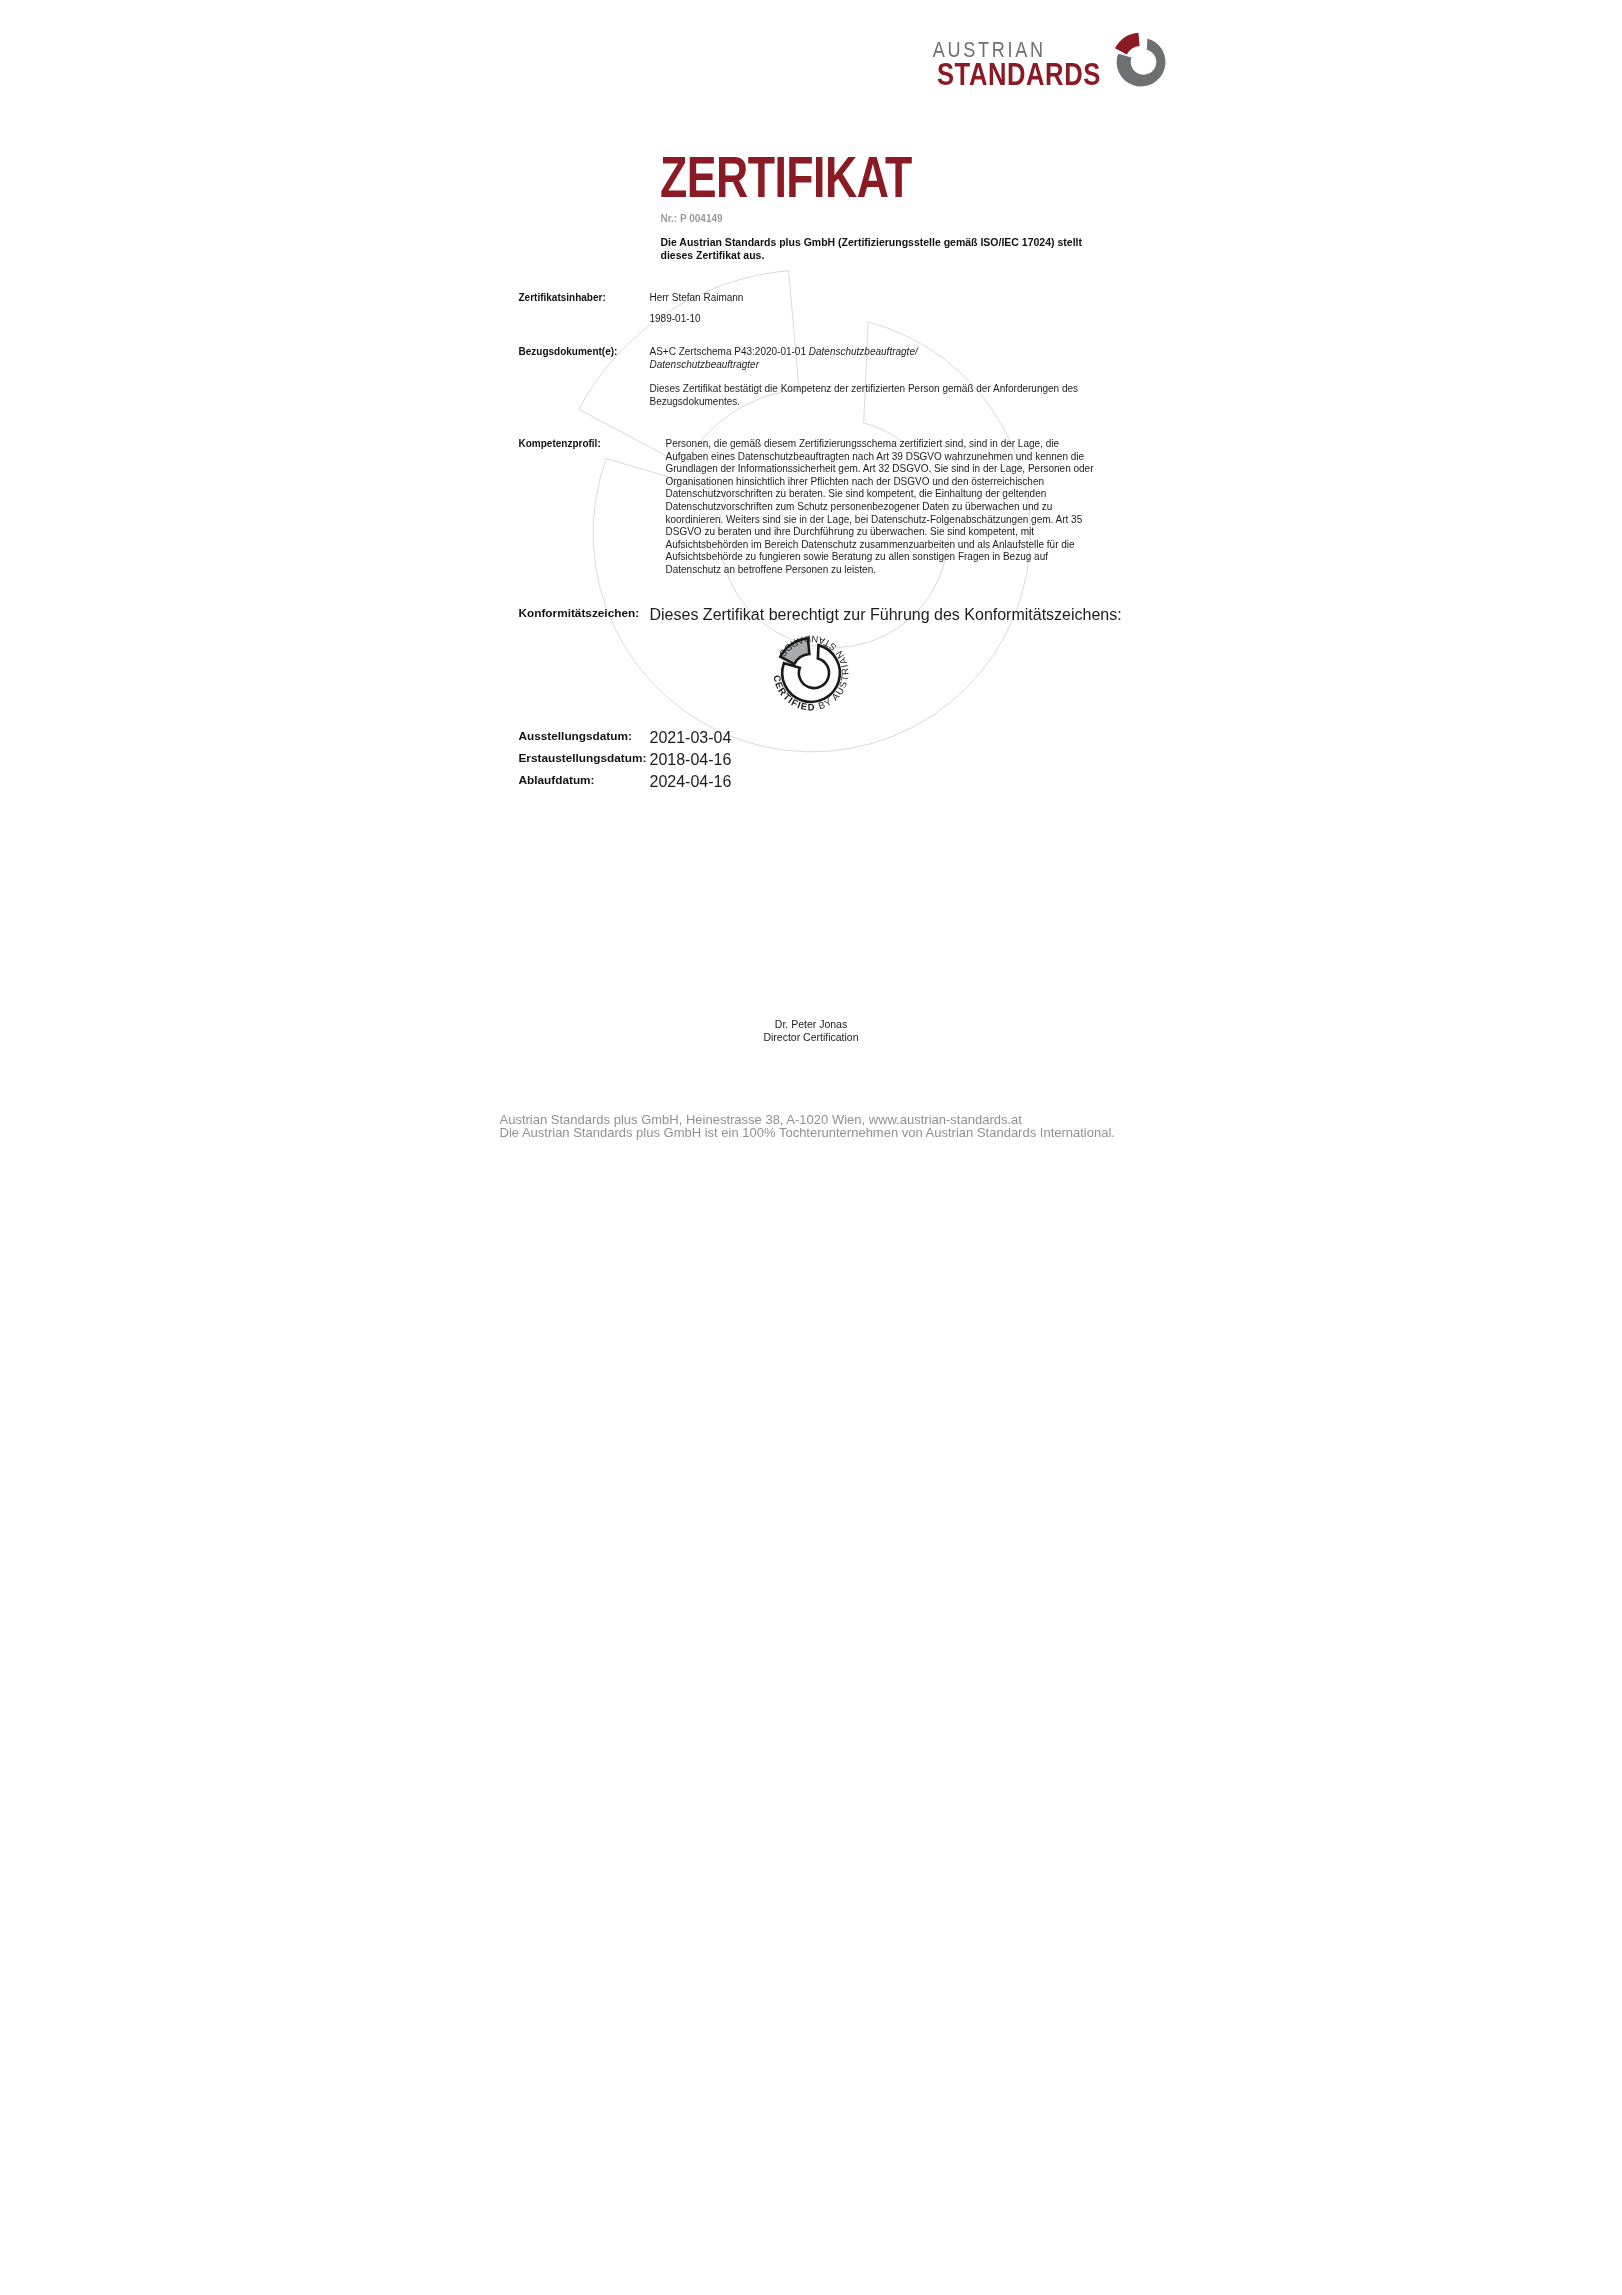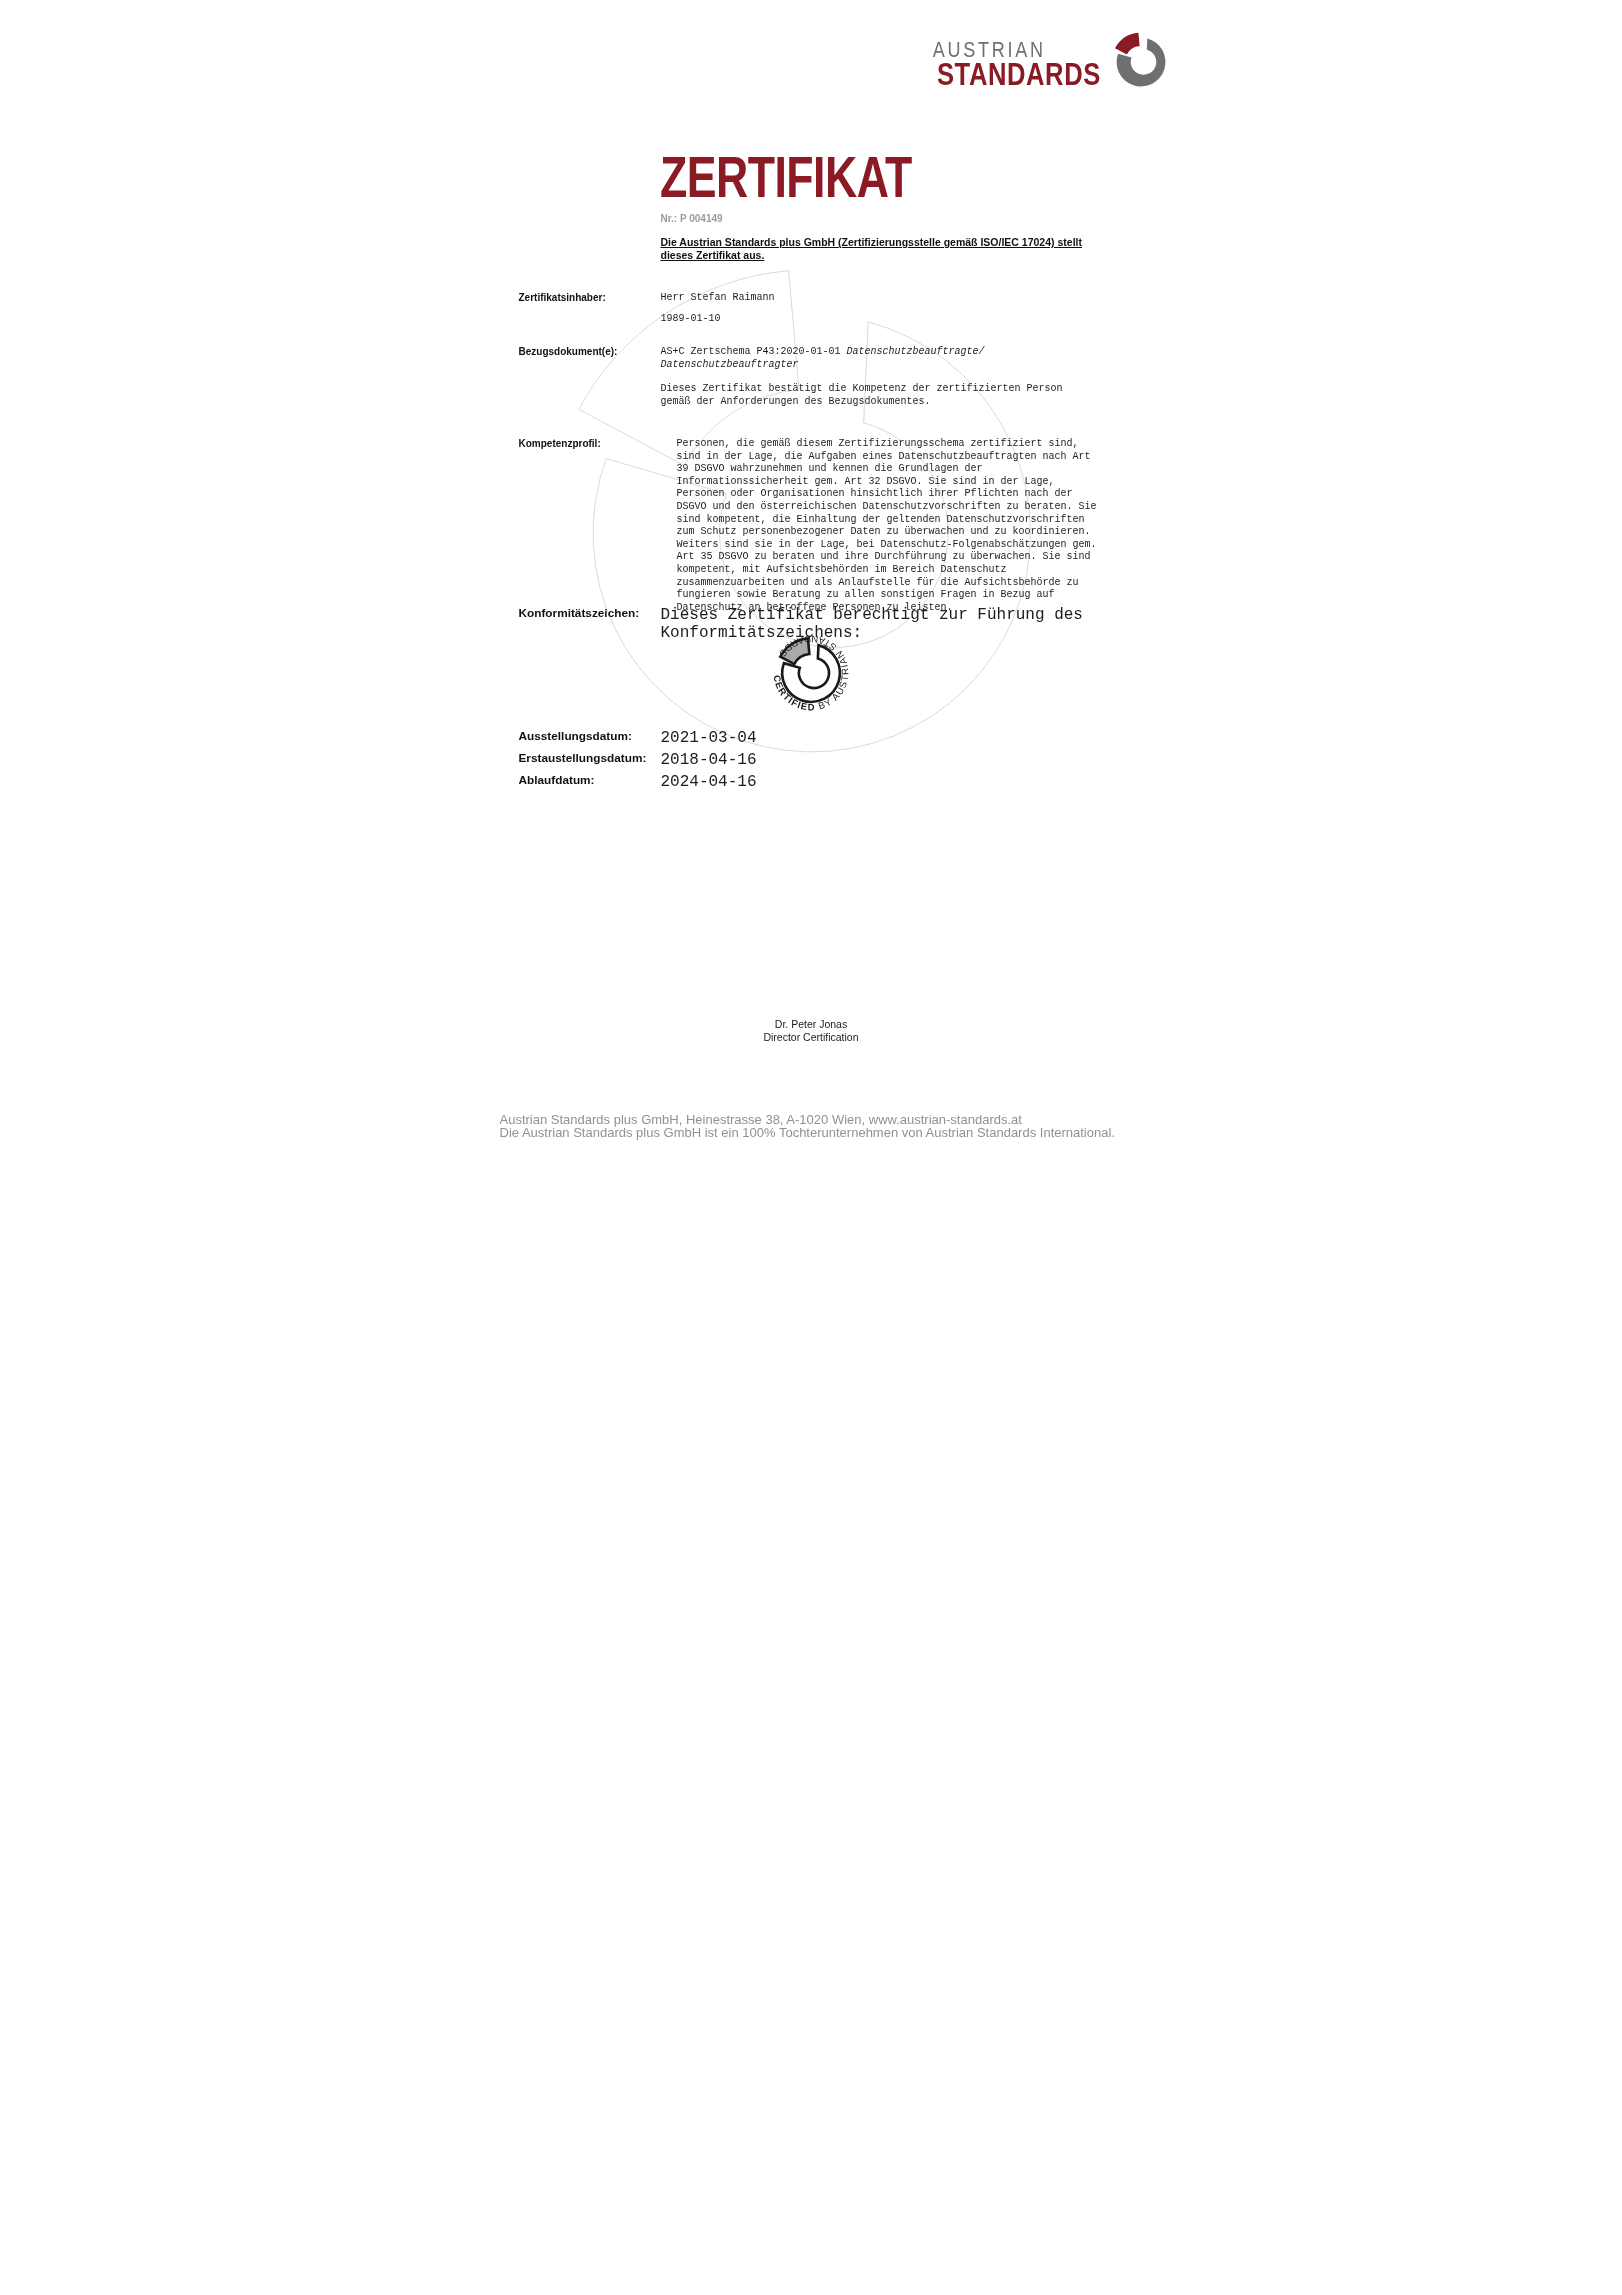--- a/index.html
+++ b/index.html
@@ -21,25 +21,25 @@
   .brand-w2 { font-size:32px; line-height:27px; font-weight:700; color:#8a1a24;
               letter-spacing:0.7px; transform:scaleX(.80); transform-origin:right center; white-space:nowrap; }
   .brand-mark { position:absolute; left:685px; top:11.8px; }
 
   
   .title { position:absolute; left:254px; top:147px; font-size:58px; line-height:59px;
            font-weight:700; color:#8a1a24; letter-spacing:-0.7px;
            transform:scaleX(.77); transform-origin:left top; white-space:nowrap; }
   .nr { position:absolute; left:255px; top:213px; font-size:10px; font-weight:700; color:#9b9b9d; }
   .intro { position:absolute; left:255px; top:236px; width:433px;
-           font-size:10.5px; line-height:12.8px; font-weight:700; color:#111;text-decoration:underline; }
+           font-size:10.5px; line-height:12.8px; font-weight:700; color:#111; }
 
   
   .lbl { position:absolute; left:97px; font-size:10px; font-weight:700; color:#111; white-space:nowrap;margin-left:16px; }
-  .val { position:absolute; left:255px; font-size:10px; color:#1c1c1c;font-family:Liberation Mono, monospace; }
+  .val { position:absolute; left:244px; font-size:10px; color:#1c1c1c; }
   .lbl-lg { font-size:11.8px; }
   .val-lg { font-size:16px; }
   .italic { font-style:italic; }
   .para { width:432px; line-height:13px; }
   .komp { width:430px; line-height:12.6px;margin-left:16px; }
 
   .seal { position:absolute; left:346px; top:614px; }
   .seal-text { font-family:"Liberation Sans","DejaVu Sans",sans-serif; font-size:14.5px; letter-spacing:1.8px; fill:#1a1a1a; }
   .seal-text .b { font-weight:700; }
 

